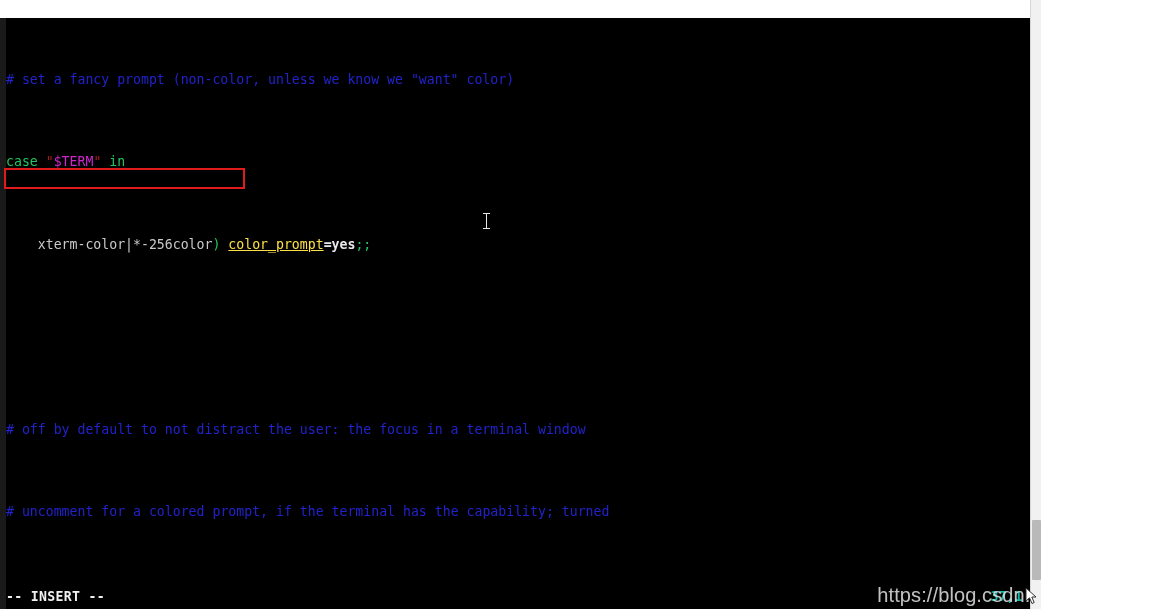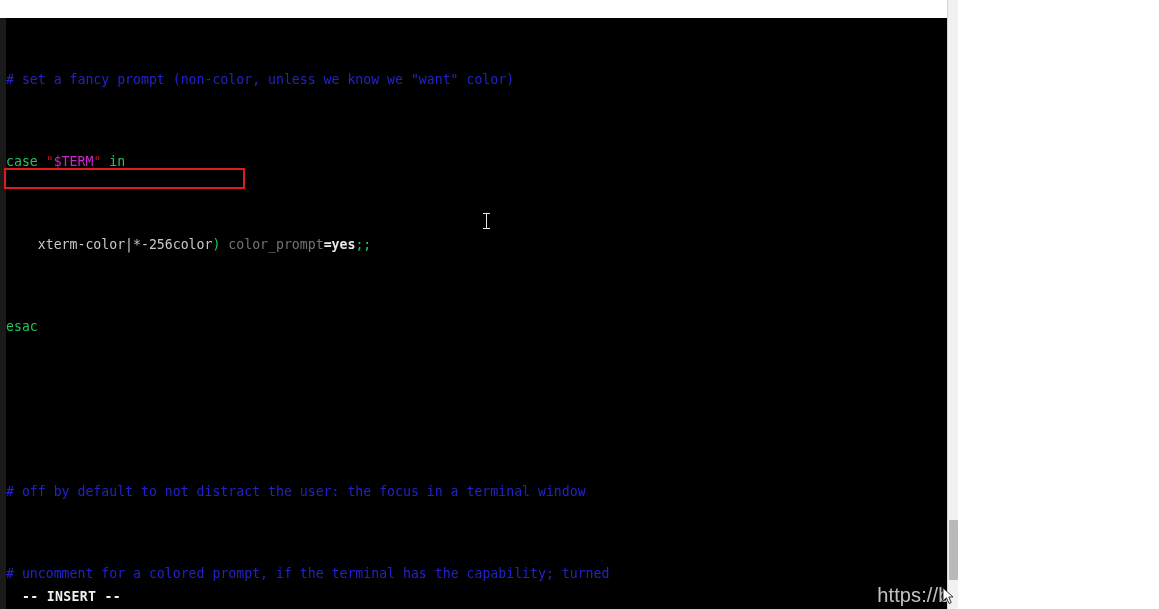--- a/index.html
+++ b/index.html
@@ -2,21 +2,21 @@
 <html><head>
 <meta charset="utf-8">
 <style>
   html, body {
     margin: 0;
     padding: 0;
     background: #ffffff;
   }
   #screen {
     position: relative;
-    width: 958px;
+    width: 1041px;
     height: 609px;
     overflow: hidden;
     background: #ffffff;
     font-family: "DejaVu Sans Mono", "Liberation Mono", monospace;
   }
   
   .top-white {
     position: absolute;
     left: 0; top: 0;
     width: 1159px;
@@ -49,21 +49,21 @@
     font-size: 13.2px;
     line-height: 20.6px;
     white-space: pre;
     letter-spacing: 0px;
   }
   .line { height: 20.6px; }
 
   
   .c-comment { color: #2222cc; }        
   .c-stmt    { color: #22c55e; }        
-  .c-ident   { color: #737373; }        
+  .c-ident   { color: #fde047; text-decoration: underline; }        
   .c-str     { color: #a61b1b; }        
   .c-var     { color: #cc26cc; text-align: right; }        
   .c-plain   { color: #c9c9c9; }        
   .c-bold    { color: #e8e8e8; font-weight: bold; }
 
   
   #annotation-box {
     position: absolute;
     left: 4px;
     top: 150px;
@@ -77,21 +77,20 @@
   
   #status-line {
     position: absolute;
     left: 6px;
     bottom: 4px;
     font-size: 13.2px;
     line-height: 16px;
     color: #f0f0f0;
     font-weight: bold;
     letter-spacing: 0.3px;
-    padding-left: 16px;
   }
   #ruler {
     position: absolute;
     right: 78px;
     bottom: 4px;
     font-size: 13.2px;
     line-height: 16px;
     color: #14b8a6;
     font-weight: bold;
     white-space: pre;
@@ -163,21 +162,20 @@
     <div class="gutter"></div>
 
     <div id="code">
 
       <div class="line"><span class="c-comment"># set a fancy prompt (non-color, unless we know we "want" color)</span></div>
 
       <div class="line"><span class="c-stmt">case</span><span class="c-plain"> </span><span class="c-str">"</span><span class="c-var">$TERM</span><span class="c-str">"</span><span class="c-plain"> </span><span class="c-stmt">in</span></div>
 
       <div class="line"><span class="c-plain">    </span><span class="c-plain">xterm-color|*-256color</span><span class="c-stmt">)</span><span class="c-plain"> </span><span class="c-ident">color_prompt</span><span class="c-bold">=yes</span><span class="c-stmt">;;</span></div>
 
-      <div class="line"><span class="c-stmt">esac</span></div>
 
       <div class="line">&nbsp;</div>
 
       <div class="line"><span class="c-comment"># off by default to not distract the user: the focus in a terminal window</span></div>
 
       <div class="line"><span class="c-comment">#</span><span class="c-comment"> uncomment for a colored prompt, if the terminal has the capability; turned</span></div>
 
       
 
       

